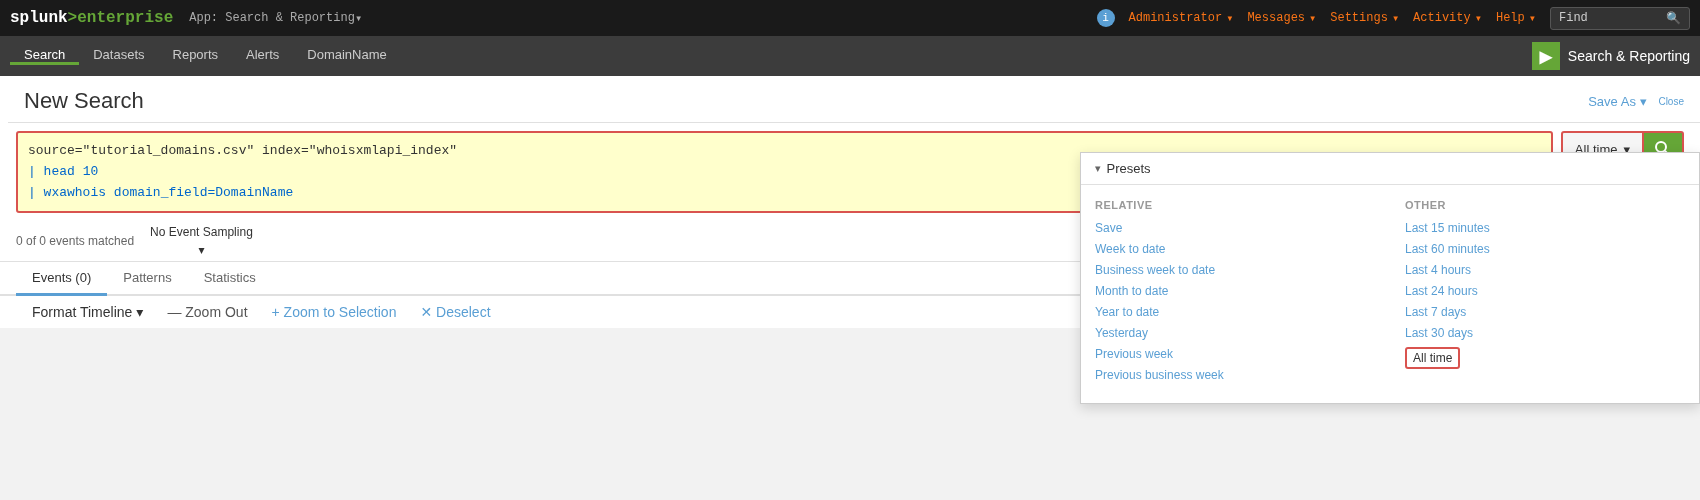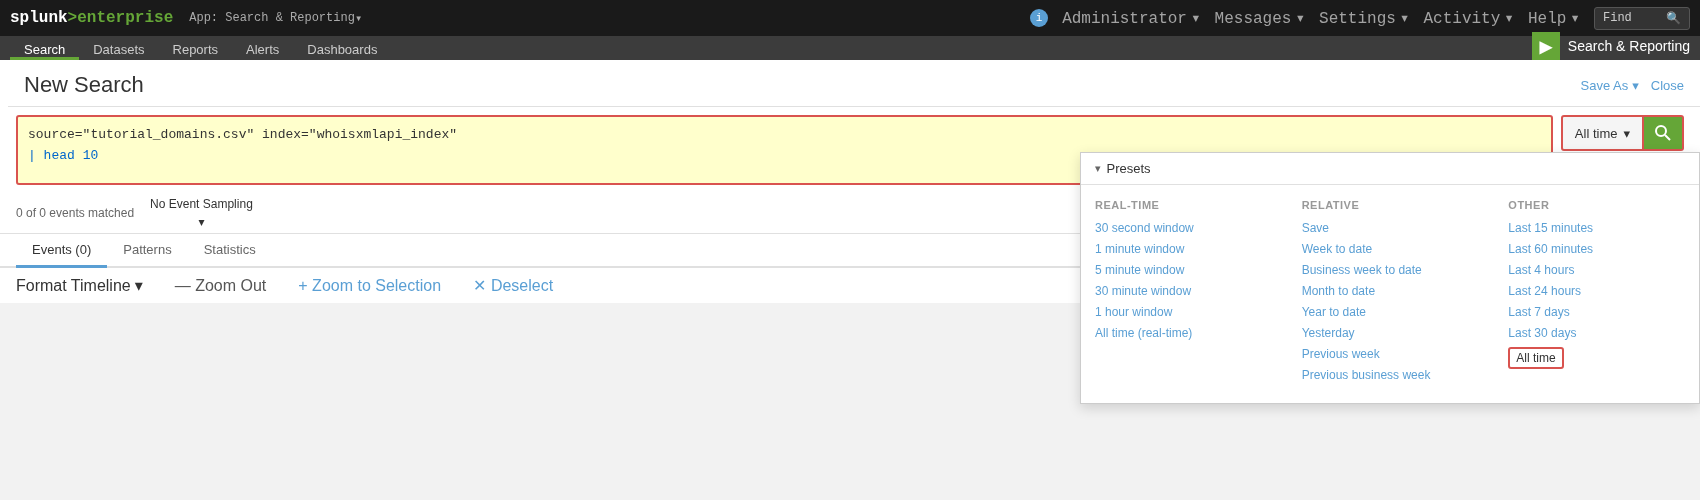--- a/index.html
+++ b/index.html
@@ -37,46 +37,46 @@
       display: flex;
       align-items: center;
       gap: 0;
     }
     .top-nav-right {
       display: flex;
       align-items: center;
       gap: 14px;
     }
     .top-nav-right .nav-item {
-      color: #a3a3a3;
-      font-size: 16px;
-      display: flex;
-      align-items: flex-end;
+      color: #f97316;
+      font-size: 12px;
+      display: flex;
+      align-items: flex-start;
       gap: 4px;
       cursor: pointer;
     }
     .find-box {
       background: #333;
       border: 1px solid #555;
       border-radius: 3px;
       padding: 3px 8px;
       color: #ccc;
       font-size: 12px;
       display: flex;
       align-items: center;
       gap: 6px;
-      width: 96px;
+      width: 140px;
     }
 
     
     .sec-nav {
       background: #3c3c3c;
-      height: 24px;
-      display: flex;
-      align-items: flex-end;
+      height: 40px;
+      display: flex;
+      align-items: center;
       padding: 0 10px;
       justify-content: space-between;
     }
     .sec-nav-left {
       display: flex;
       align-items: stretch;
     }
     .sec-nav-item {
       color: #ccc;
       font-size: 13px;
@@ -142,21 +142,21 @@
     .save-as-btn {
       color: #5a9fd4;
       font-size: 13px;
       cursor: pointer;
       display: flex;
       align-items: center;
       gap: 4px;
     }
     .close-btn {
       color: #5a9fd4;
-      font-size: 13px;
+      font-size: 10px;
       cursor: pointer;
     }
 
     
     .search-area {
       display: flex;
       padding: 8px 16px;
       gap: 8px;
       align-items: flex-start;
       background: #fff;
@@ -251,25 +251,25 @@
     .tab-item.active {
       color: #333;
       border-bottom: 3px solid #5a9fd4;
       font-weight: 400;
     }
 
     
     .timeline-bar {
       display: flex;
       align-items: center;
-      gap: 32px;
-      padding: 8px 16px;
+      gap: 24px;
+      padding: 8px 32px;
       background: #fff;
       color: #555;
-      font-size: 16px;
+      font-size: 14px;
     }
     .timeline-btn {
       display: flex;
       align-items: center;
       gap: 4px;
       cursor: pointer;
       color: #333;
     }
     .zoom-out-btn, .zoom-to-btn, .deselect-btn {
       color: #555;
@@ -386,21 +386,21 @@
     <div class="sec-nav-item">
       <span>Datasets</span>
     </div>
     <div class="sec-nav-item">
       <span>Reports</span>
     </div>
     <div class="sec-nav-item">
       <span>Alerts</span>
     </div>
     <div class="sec-nav-item">
-      <span>Dashboards</span>
+      <span>DomainName</span>
     </div>
   </div>
   <div class="sec-nav-right">
     <div class="app-branding">
       <div class="app-branding-icon">▶</div>
       <span>Search &amp; Reporting</span>
     </div>
   </div>
 </div>
 
@@ -414,20 +414,21 @@
         <span>▾</span>
       </div>
       <div class="close-btn">Close</div>
     </div>
   </div>
 
   <div class="search-area">
     <div class="search-input-container">
       <div>source="tutorial_domains.csv" index="whoisxmlapi_index"</div>
       <div><span class="keyword-blue">| <span style="color:#0066cc;">head</span> 10</span></div>
+      <div><span class="keyword-blue">| <span style="color:#0066cc;">wxawhois</span> domain_field=DomainName</span></div>
     </div>
     <div class="search-controls">
       <div class="time-picker-row">
         <button class="search-time-btn">
           <span>All time</span>
           <span>▾</span>
         </button>
         <button class="search-go-btn">
           <svg width="18" height="18" viewBox="0 0 18 18" fill="white">
             <circle cx="7" cy="7" r="5" stroke="white" stroke-width="2" fill="none"></circle>
@@ -476,29 +477,20 @@
 
 </div>
 
 <div class="dropdown-overlay">
   <div class="dropdown-header">
     <span class="chevron">▾</span>
     <span>Presets</span>
   </div>
   <div class="dropdown-cols">
 
-    <div class="dropdown-col">
-      <div class="dropdown-col-header">REAL-TIME</div>
-      <a class="dropdown-link">30 second window</a>
-      <a class="dropdown-link">1 minute window</a>
-      <a class="dropdown-link">5 minute window</a>
-      <a class="dropdown-link">30 minute window</a>
-      <a class="dropdown-link">1 hour window</a>
-      <a class="dropdown-link">All time (real-time)</a>
-    </div>
 
     <div class="dropdown-col">
       <div class="dropdown-col-header">RELATIVE</div>
       <a class="dropdown-link">Save</a>
       <a class="dropdown-link">Week to date</a>
       <a class="dropdown-link">Business week to date</a>
       <a class="dropdown-link">Month to date</a>
       <a class="dropdown-link">Year to date</a>
       <a class="dropdown-link">Yesterday</a>
       <a class="dropdown-link">Previous week</a>

